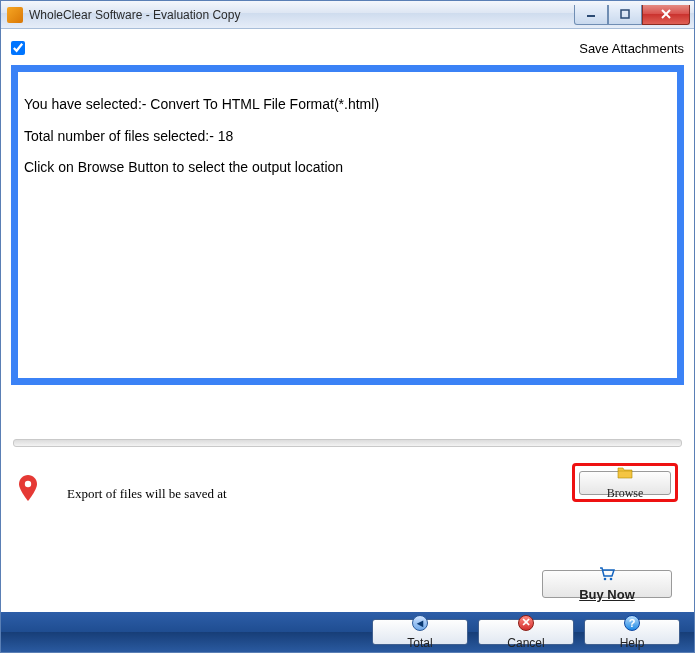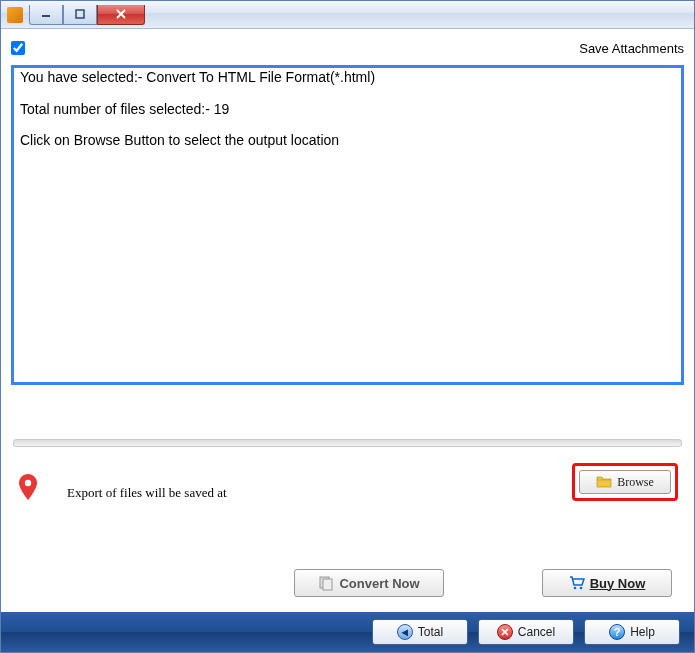--- a/index.html
+++ b/index.html
@@ -64,23 +64,23 @@
   }
   .save-row {
     display:flex; align-items:center; justify-content:space-between;
     height: 22px;
     gap:4px;
     font-size:13px;
   }
   .save-row input[type=checkbox]{ width:14px; height:14px; }
   .info-box {
     margin-top: 6px;
-    border: 3px solid #3b82f6;
+    border: 7px solid #3b82f6;
     height: 320px;
-    padding: 0 6px;
+    padding: 23px 6px;
     font-size: 14px;
     color:#000;
     line-height: 1.4;
     overflow:auto;
     background:#fff;
   }
   .info-box p { margin-bottom: 12px; }
   .divider {
     margin: 54px 2px 10px 2px;
     height: 8px;
@@ -114,20 +114,21 @@
     min-width: 92px;
     background: linear-gradient(to bottom,#fdfdfd,#e6e6e6);
     border: 1px solid #9a9a9a;
     border-radius: 3px;
     display:inline-flex; align-items:center; justify-content:center;
     gap:5px;
     font-size:12px;
     color:#222;
     padding: 0 10px;
     cursor:pointer;
+    flex-direction:column;
   }
   .std-btn .ico { width:16px; height:16px; display:flex; align-items:center; justify-content:center; }
   .action-row {
     display:flex; justify-content:flex-end; align-items:center;
     gap: 18px;
     padding: 58px 12px 10px 12px;
   }
   .action-row .convert {
     margin-right: 80px;
     min-width: 150px;
@@ -162,20 +163,21 @@
     font-size:11px;font-weight:bold;
   }
 </style>
 </head>
 <body>
 
 <div class="window">
 
   <div class="titlebar">
     <div class="app-icon"></div>
+    <div class="title">WholeClear Software - Evaluation Copy</div>
     <div class="win-controls">
       <div class="win-btn min">
         <svg width="10" height="10">
             <line x1="1" y1="7" x2="9" y2="7" stroke="#2b4a73" stroke-width="2"></line>
           </svg>
       </div>
       <div class="win-btn">
         <svg width="10" height="10">
             <rect x="1" y="1" width="8" height="8" fill="none" stroke="#2b4a73" stroke-width="1.5"></rect>
           </svg>
@@ -191,21 +193,21 @@
 
   <div class="content">
 
     <div class="save-row">
       <input type="checkbox" checked="" style="">
       <span>Save Attachments</span>
     </div>
 
     <div class="info-box">
       <p>You have selected:- Convert To HTML File Format(*.html)</p>
-      <p>Total number of files selected:- 19</p>
+      <p>Total number of files selected:- 18</p>
       <p>Click on Browse Button to select the output location</p>
     </div>
 
     <div class="divider"></div>
 
     <div class="export-row">
       <div class="pin-icon">
         <svg viewBox="0 0 20 26">
             <path d="M10 0C5 0 1 4 1 9c0 6 9 17 9 17s9-11 9-17c0-5-4-9-9-9z" fill="#e53935"></path>
             <circle cx="10" cy="9" r="3.2" fill="#fff"></circle>
@@ -219,29 +221,20 @@
                 <path d="M1 3h5l1 2h8v8H1z" fill="#f4c542" stroke="#b08900" stroke-width="0.6"></path>
                 <path d="M1 6h14" stroke="#b08900" stroke-width="0.5"></path>
               </svg>
           </span>
           <span>Browse</span>
         </div>
       </div>
     </div>
 
     <div class="action-row">
-      <div class="std-btn convert">
-        <span class="ico">
-          <svg viewBox="0 0 16 16" width="16" height="16">
-              <rect x="2" y="2" width="9" height="11" fill="#ddd" stroke="#999"></rect>
-              <rect x="5" y="4" width="9" height="11" fill="#eee" stroke="#999"></rect>
-            </svg>
-        </span>
-        <span>Convert Now</span>
-      </div>
       <div class="std-btn buynow">
         <span class="ico">
           <svg viewBox="0 0 16 16" width="16" height="16">
               <path d="M1 2h2l2 8h8l2-6H4" fill="none" stroke="#1565c0" stroke-width="1.5"></path>
               <circle cx="6" cy="13" r="1.3" fill="#1565c0"></circle>
               <circle cx="12" cy="13" r="1.3" fill="#1565c0"></circle>
             </svg>
         </span>
         <span>Buy Now</span>
       </div>

